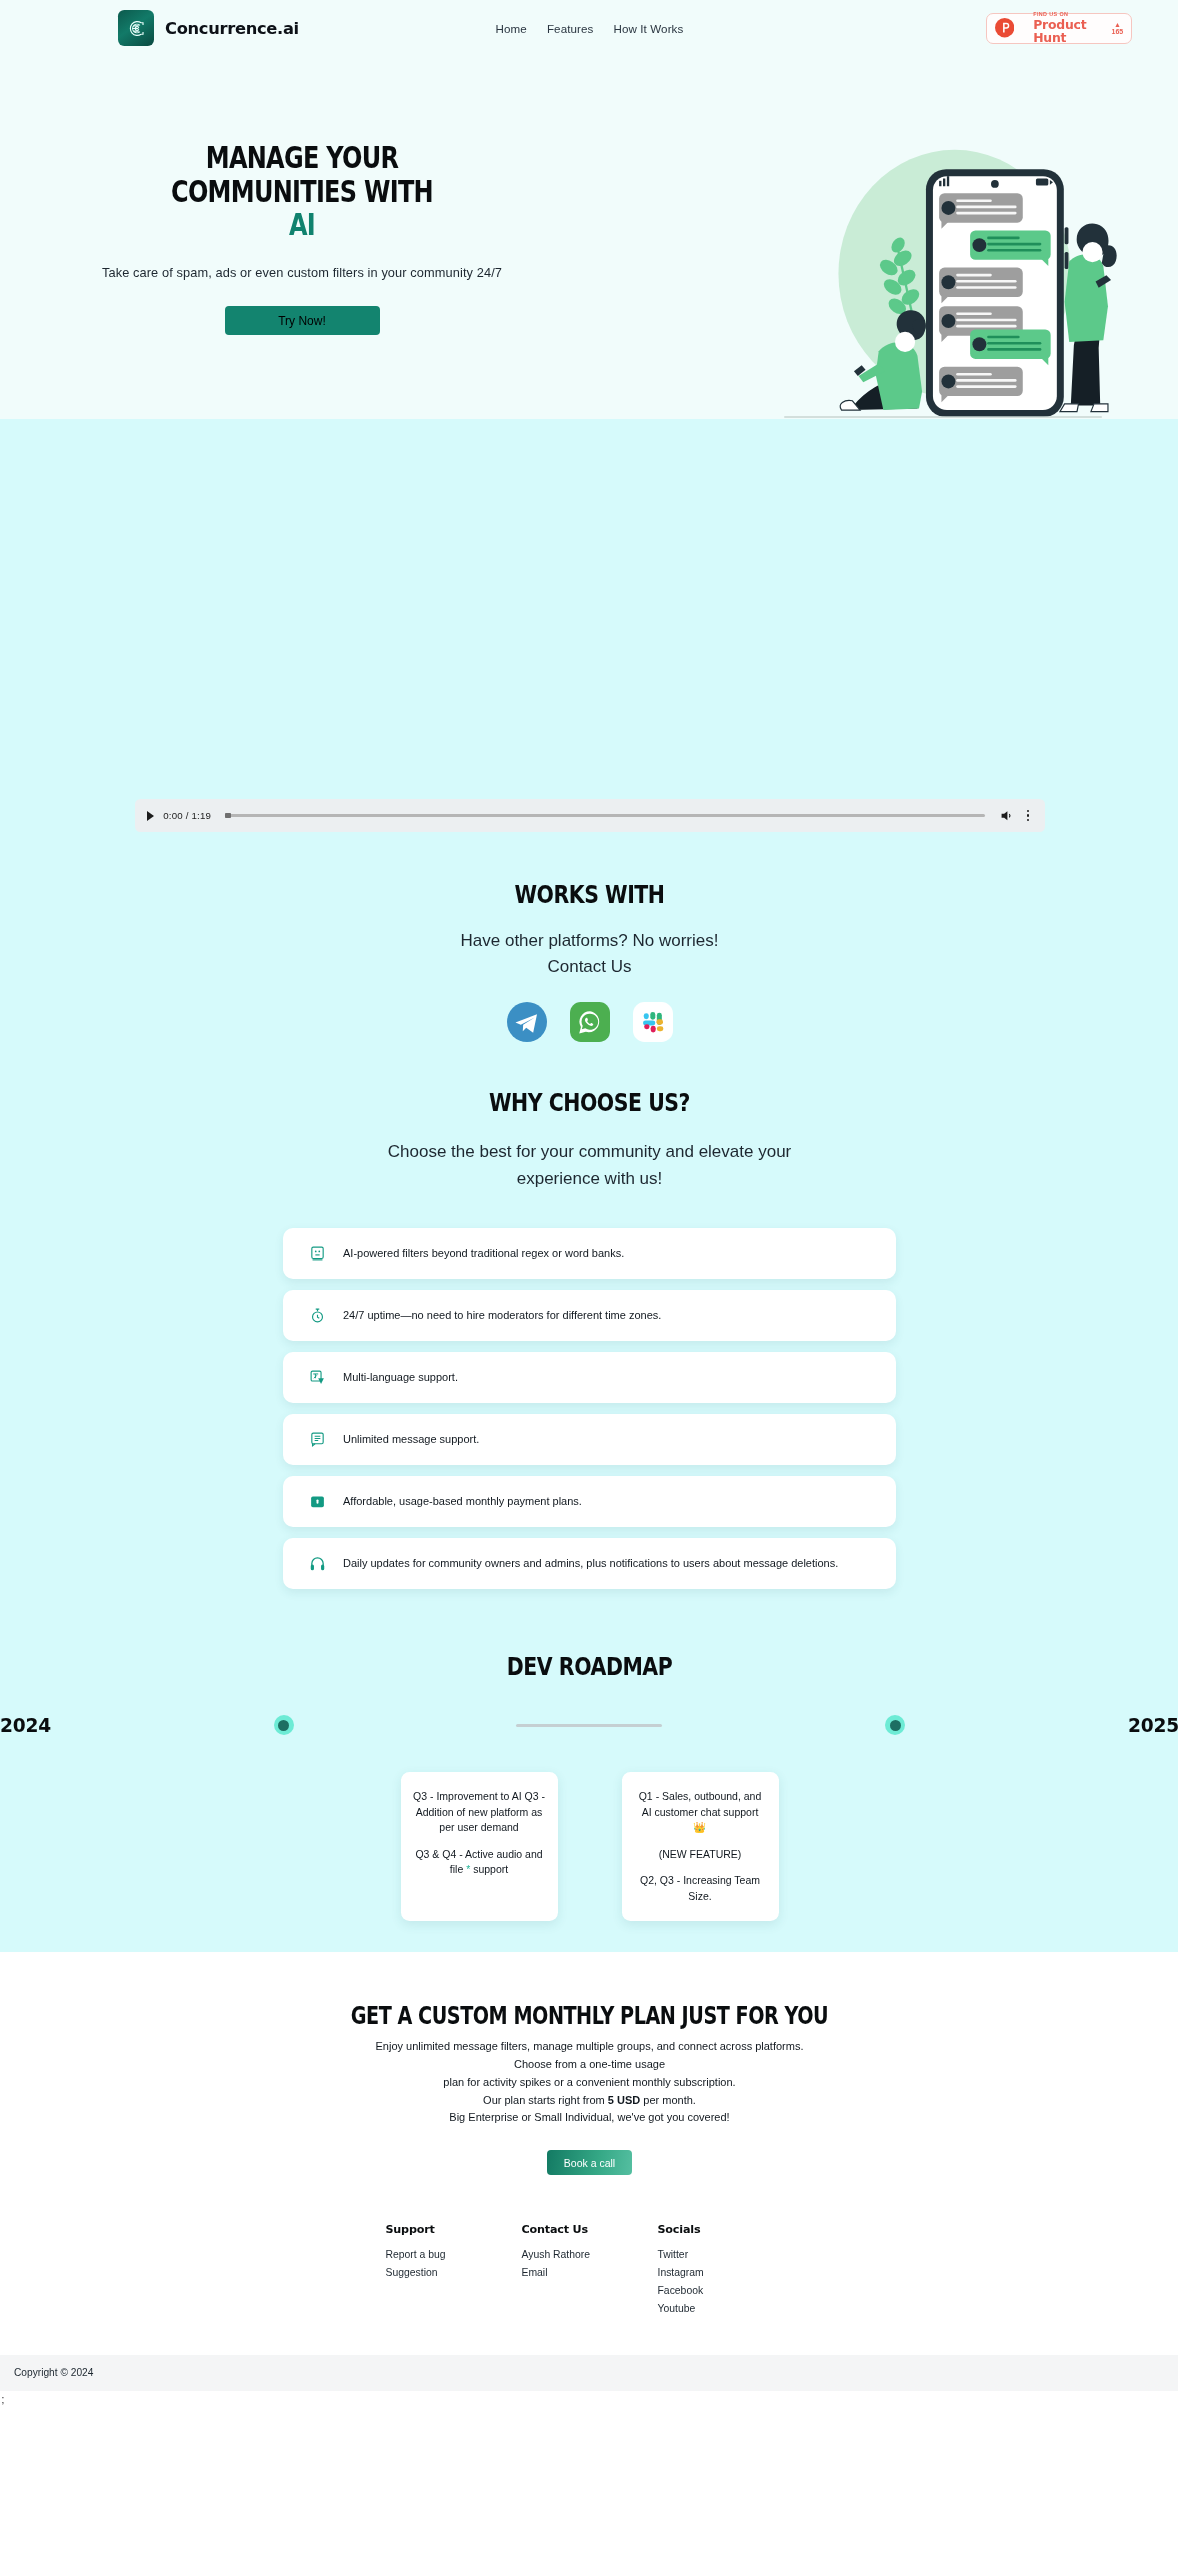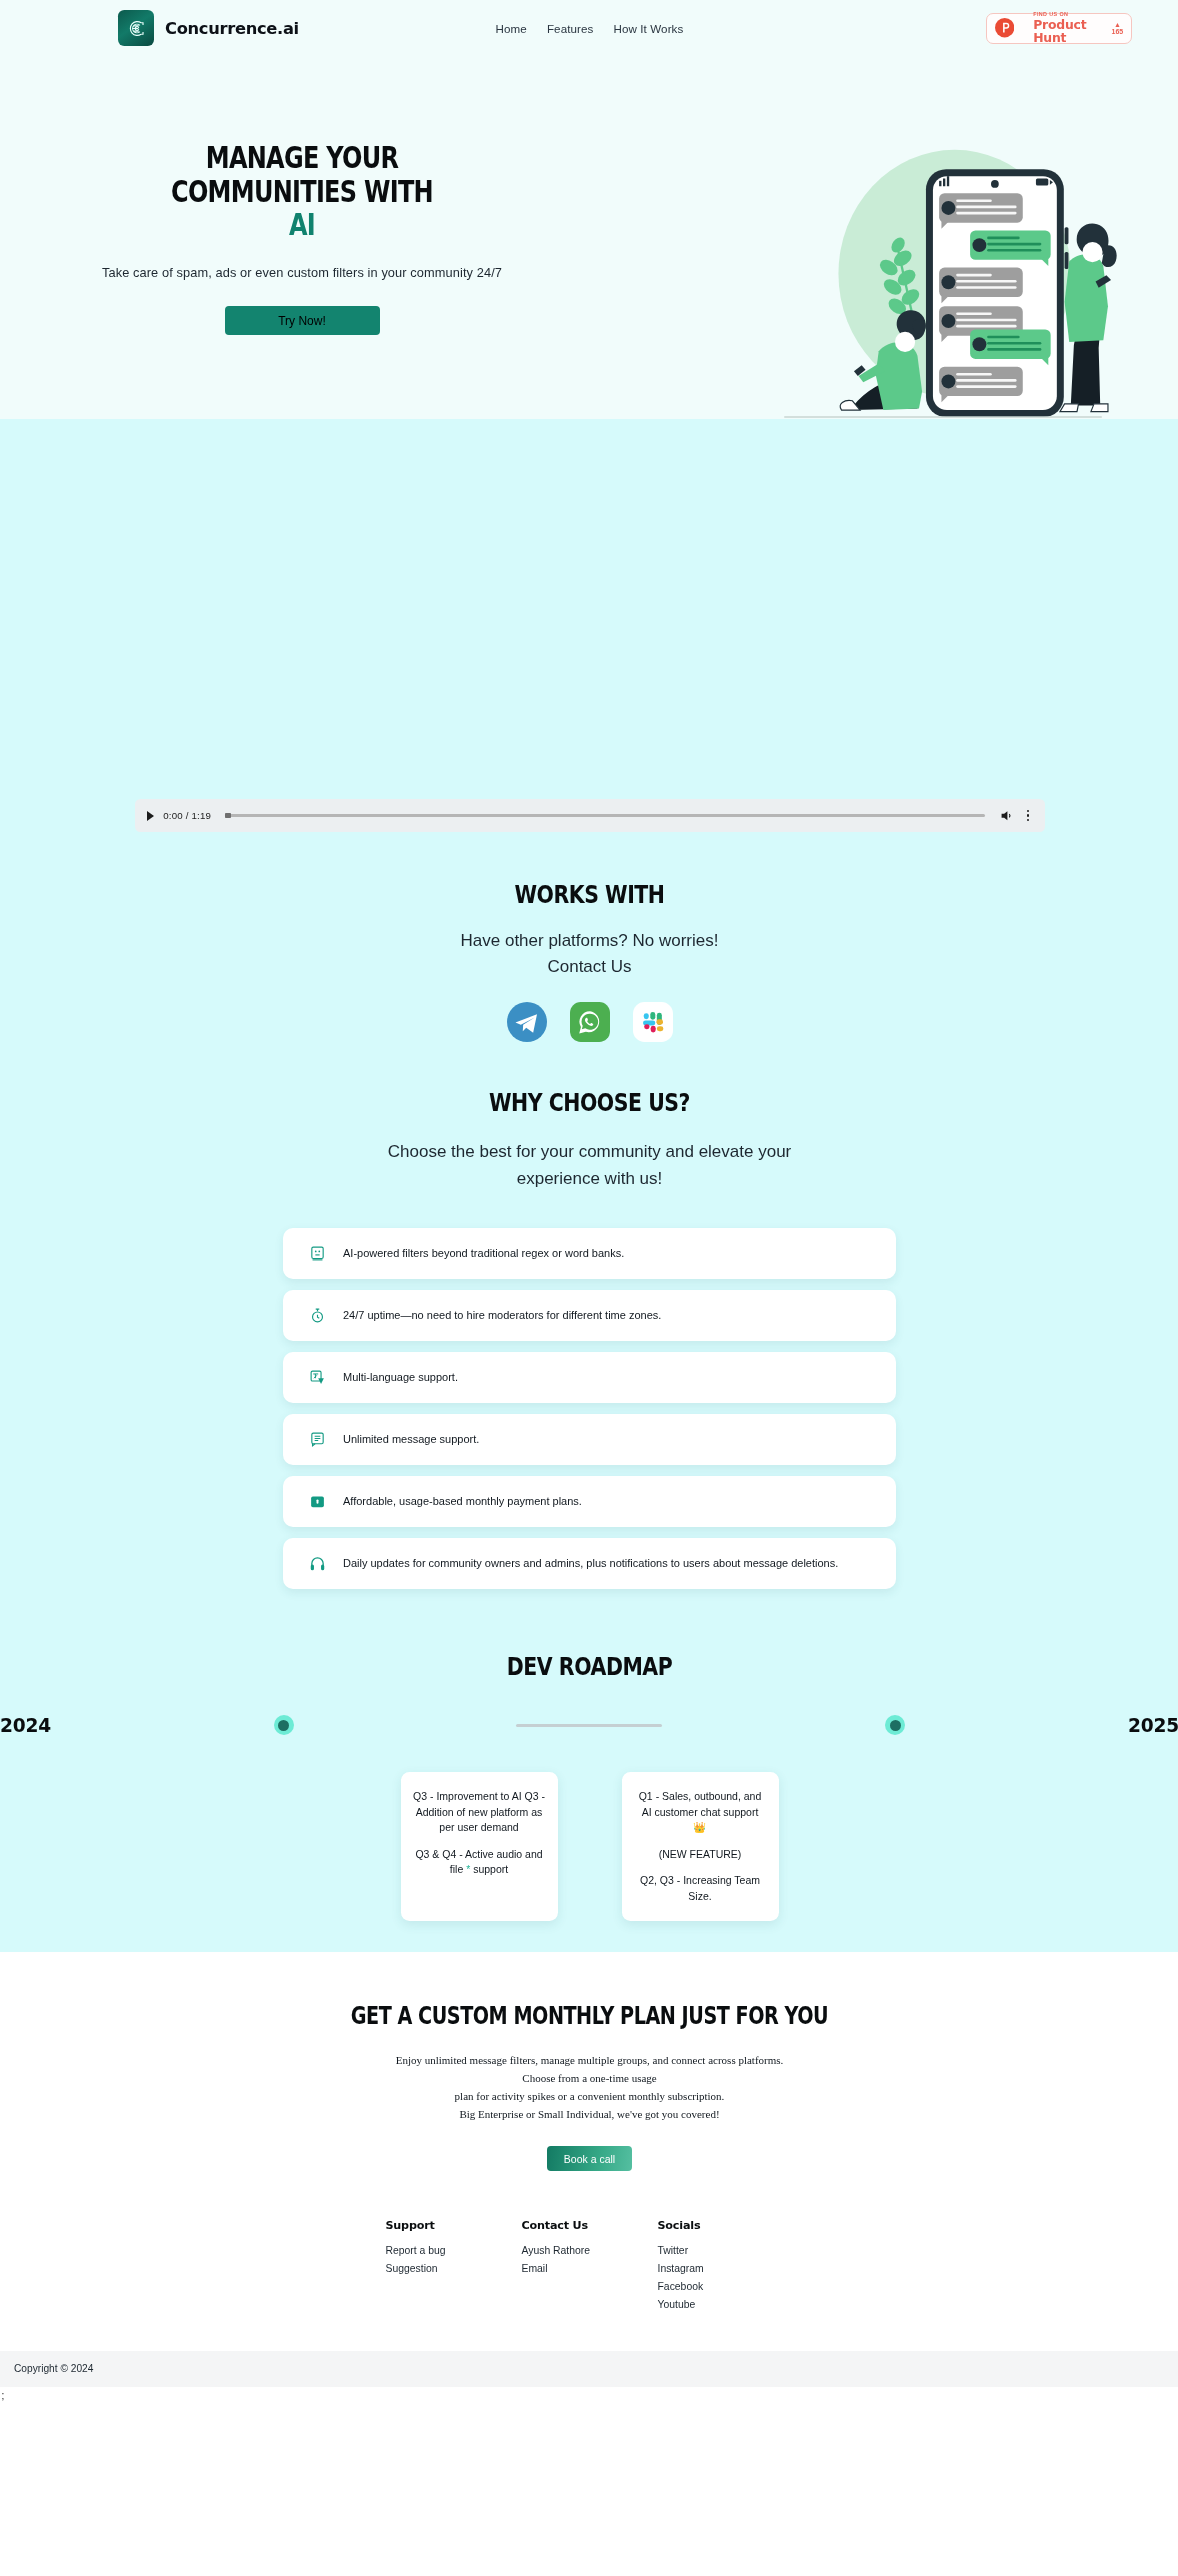--- a/index.html
+++ b/index.html
@@ -156,21 +156,21 @@
     padding: 17px 12.4px; text-align: center;
   }
   .rm-card p { font-size: 10.5px; line-height: 1.48; color: #11181f; }
   .rm-card p + p { margin-top: 11px; }
   .rm-new { color: #1d7a68; }
   .rm-star { color: #28b59a; }
 
   
   .cta { background: #ffffff; padding: 50px 0 0; }
   .cta .sec-title { font-size: 24px; }
-  .cta-lines { margin-top: 22px; text-align: center; font-family: Liberation Serif, serif; }
+  .cta-lines { margin-top: 8px; text-align: center; }
   .cta-lines p { font-size: 11px; line-height: 1.62; color: #11181f; }
   .cta-lines b { font-weight: 700; }
   .book-btn {
     display: block; margin: 23px auto 0; width: 85px; height: 25px;
     border: none; cursor: pointer; border-radius: 3.9px; color: #fff; font-size: 10.5px;
     background: linear-gradient(100deg, #137a63 0%, #35a886 60%, #55bfa1 100%);
     font-family: Liberation Sans, sans-serif;
   }
 
   
@@ -486,20 +486,21 @@
       </div>
     </div>
   </div>
 
   <div class="cta">
     <h2 class="sec-title">GET A CUSTOM MONTHLY PLAN JUST FOR YOU</h2>
     <div class="cta-lines">
       <p>Enjoy unlimited message filters, manage multiple groups, and connect across platforms.</p>
       <p>Choose from a one-time usage</p>
       <p>plan for activity spikes or a convenient monthly subscription.</p>
+      <p><span>Our plan starts right from </span><b>5 USD</b><span> per month.</span></p>
       <p>Big Enterprise or Small Individual, we've got you covered!</p>
     </div>
     <button class="book-btn">Book a call</button>
   </div>
 
   <div class="footer">
     <div class="footer-cols">
       <div class="fcol">
         <h4>Support</h4>
         <a href="#">Report a bug</a>

